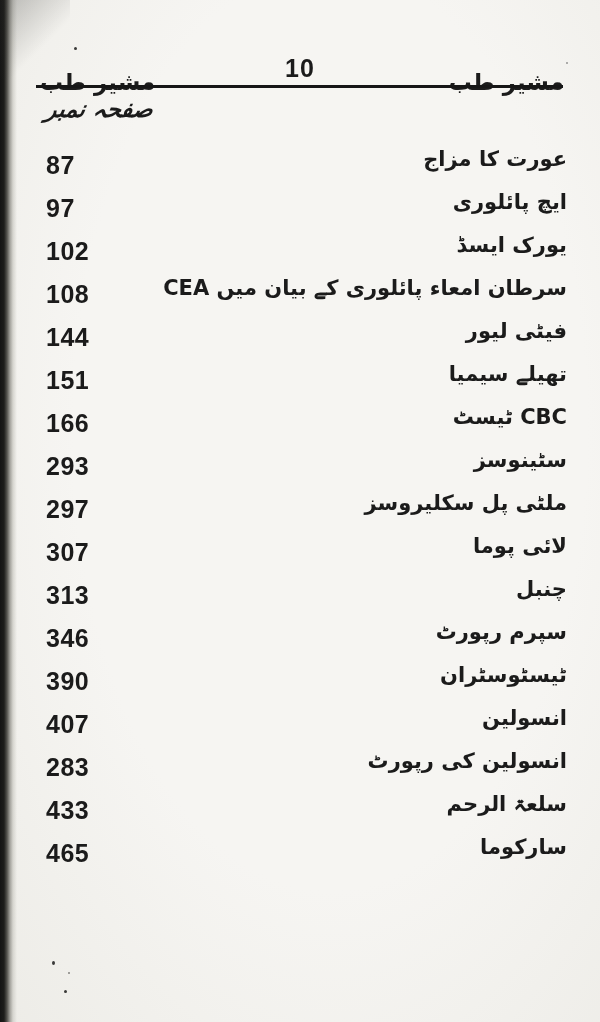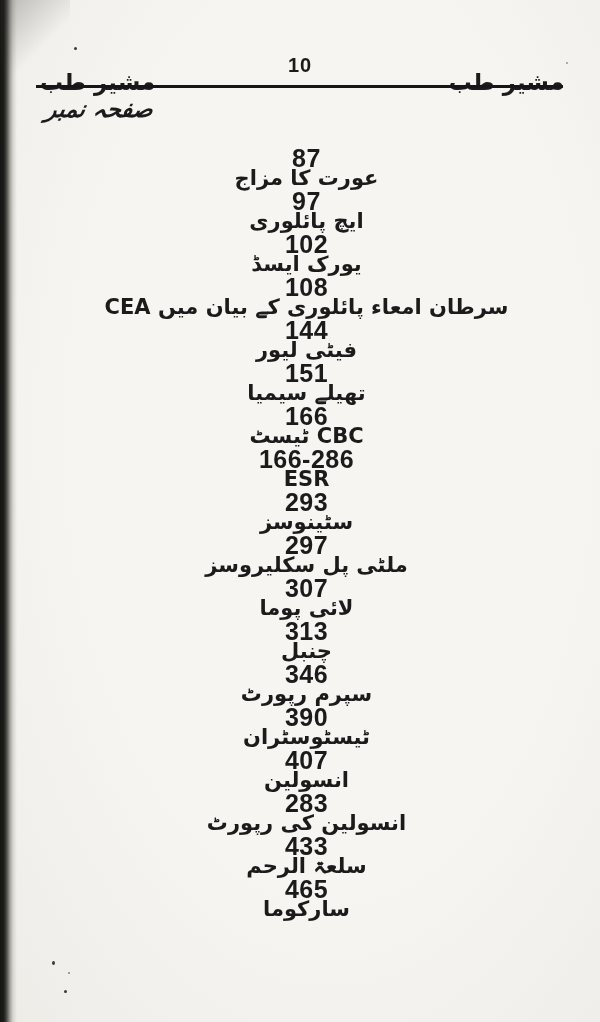--- a/index.html
+++ b/index.html
@@ -34,39 +34,39 @@
     position: absolute; top: 52px;
     font-size: 23px; font-weight: bold;
     direction: rtl; white-space: nowrap; margin-top: 17px;
   }
   .hdr-left  { left: 40px; }
   .hdr-right { right: 36px; }
   .hdr-page {
     position: absolute; top: 54px; left: 270px; width: 60px;
     text-align: center;
     font-family: "Liberation Sans", "DejaVu Sans", sans-serif;
-    font-size: 20px; font-weight: bold; letter-spacing: 1px;
+    font-size: 25px; font-weight: bold; letter-spacing: 1px;
   }
   .hdr-rule {
     position: absolute; top: 85px; left: 36px; width: 527px; height: 3px;
     background: #161616;
   }
   .subheader {
     position: absolute; top: 96px; left: 46px;
     font-size: 23px; font-weight: bold; font-style: italic;
     direction: rtl; transform: skewX(-10deg);
   }
 
   
   .toc {
     position: absolute; top: 141px; left: 46px; right: 33px;
   }
   .toc-row {
     height: 43px;
-    display: flex; align-items: center; justify-content: space-between; flex-direction: column;
+    display: flex; align-items: center; justify-content: space-between;
   }
   .toc-page {
     font-family: "Liberation Sans", "DejaVu Sans", sans-serif;
     font-size: 25px; font-weight: bold; letter-spacing: 0.5px;
     transform: translateY(3px);
     white-space: nowrap;
   }
   .toc-title {
     font-size: 21px; font-weight: bold;
     direction: rtl; unicode-bidi: embed;
@@ -120,24 +120,20 @@
   <div class="toc-row">
     <span class="toc-page">151</span>
     <span class="toc-title">تھیلے سیمیا</span>
   </div>
 
   <div class="toc-row">
     <span class="toc-page">166</span>
     <span class="toc-title">CBC ٹیسٹ</span>
   </div>
 
-  <div class="toc-row">
-    <span class="toc-page">166-286</span>
-    <span class="toc-title">ESR</span>
-  </div>
 
   <div class="toc-row">
     <span class="toc-page">293</span>
     <span class="toc-title">سٹینوسز</span>
   </div>
 
   <div class="toc-row">
     <span class="toc-page">297</span>
     <span class="toc-title">ملٹی پل سکلیروسز</span>
   </div>

